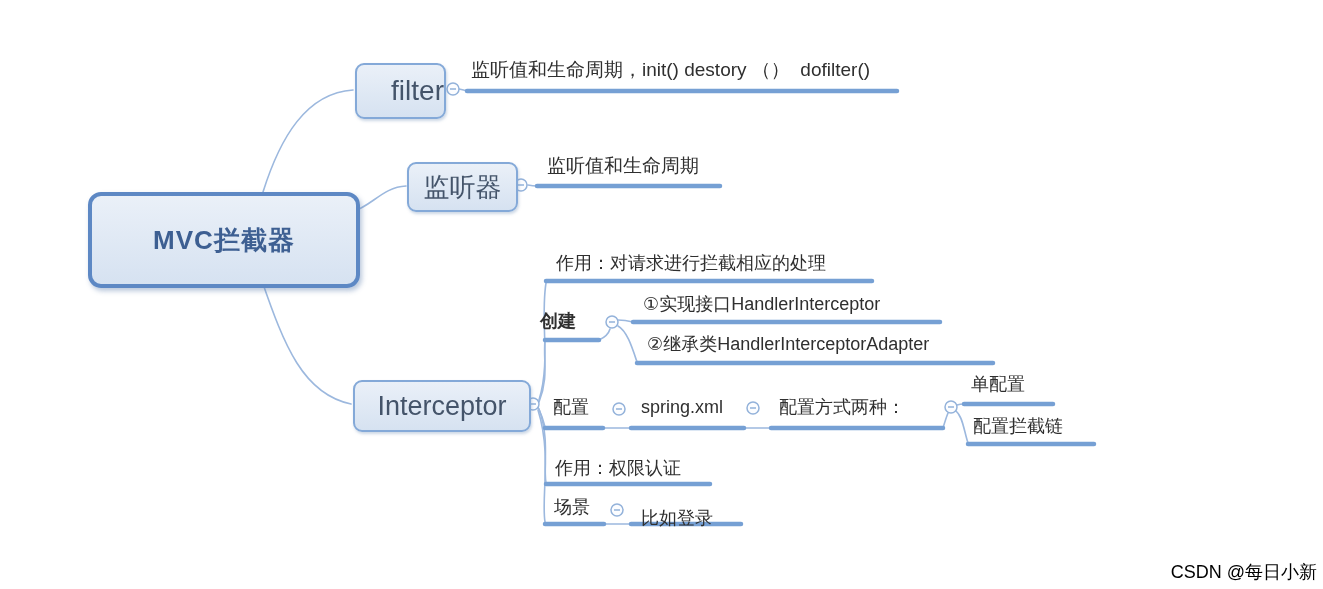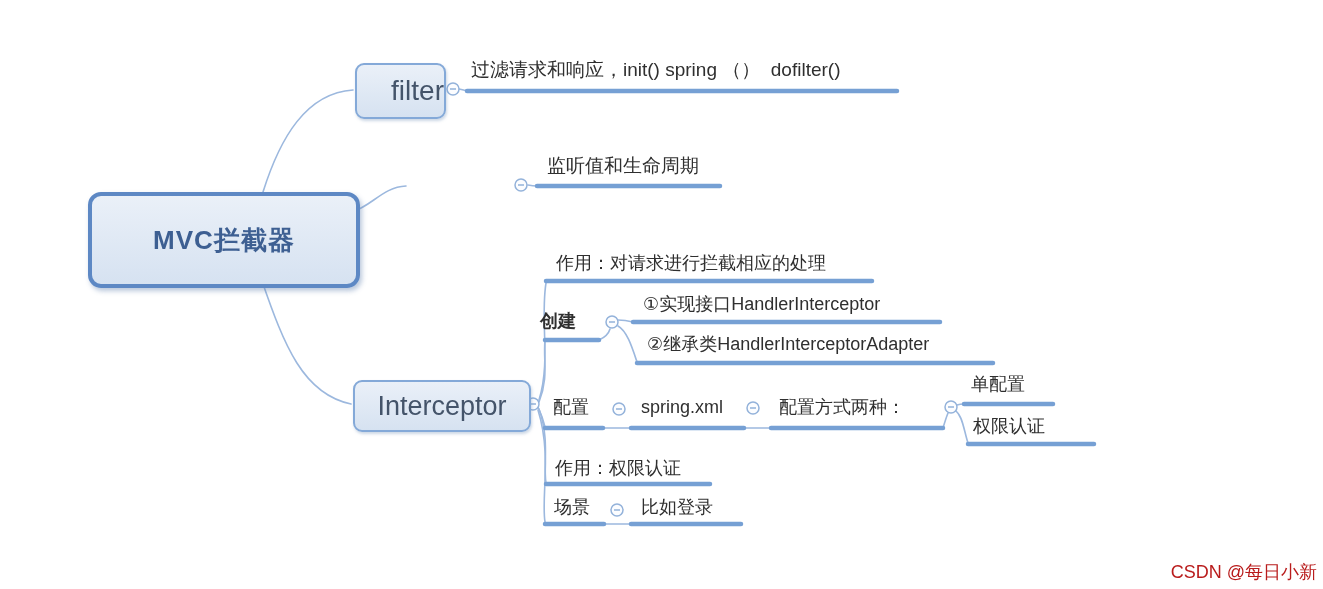--- a/index.html
+++ b/index.html
@@ -14,21 +14,21 @@
   .node.root{border:4px solid #5d88c4;border-radius:13px;font-weight:bold;
         color:#3d5f92;font-size:26px;letter-spacing:1px;
         box-shadow:2px 3px 5px rgba(100,130,175,0.45);}
   .node.n-filter{left:355px;top:63px;width:87px;height:52px;font-size:28px;justify-content:flex-end;}
   .node.n-listener{left:407px;top:162px;width:107px;height:46px;font-size:26px;}
   .node.n-interceptor{left:353px;top:380px;width:174px;height:48px;font-size:27px;}
   .node.root{left:88px;top:192px;width:264px;height:88px;}
   .topic{position:absolute;color:#2f2f2f;white-space:pre;line-height:1.15;}
   .fs19{font-size:19px;}
   .fs18{font-size:18px;}
-  .watermark{position:absolute;right:6px;top:560px;font-size:18px;color:#b91c1c;}
+  .watermark{position:absolute;right:6px;top:560px;font-size:18px;color:#000000;}
 </style>
 </head>
 <body>
 
 <div id="canvas">
 
   <svg class="wires" width="1323" height="589" viewBox="0 0 1323 589">
 
     <g stroke="#9cb8de" stroke-width="1.6" fill="none" stroke-linecap="round">
       <path d="M263,192 C280,138 306,93 353,90"></path>
@@ -106,48 +106,51 @@
   </svg>
 
   <div class="node root">
     <span>MVC拦截器</span>
   </div>
 
   <div class="node n-filter">
     <span>filter</span>
   </div>
 
+  <div class="node n-listener">
+    <span>监听器</span>
+  </div>
 
   <div class="node n-interceptor">
     <span>Interceptor</span>
   </div>
 
-  <div class="topic fs19" style="left:471px;top:59px;">过滤请求和响应，init() spring （）  dofilter()</div>
+  <div class="topic fs19" style="left:471px;top:59px;">监听值和生命周期，init() destory （）  dofilter()</div>
 
   <div class="topic fs19" style="left:547px;top:155px;">监听值和生命周期</div>
 
   <div class="topic fs18" style="left:556px;top:253px;">作用：对请求进行拦截相应的处理</div>
 
   <div class="topic fs18" style="left:540px;top:311px;font-weight:bold;">创建</div>
 
   <div class="topic fs18" style="left:643px;top:294px;">①实现接口HandlerInterceptor</div>
 
   <div class="topic fs18" style="left:647px;top:334px;">②继承类HandlerInterceptorAdapter</div>
 
   <div class="topic fs18" style="left:553px;top:397px;">配置</div>
 
   <div class="topic fs18" style="left:641px;top:397px;">spring.xml</div>
 
   <div class="topic fs18" style="left:779px;top:397px;">配置方式两种：</div>
 
   <div class="topic fs18" style="left:971px;top:374px;">单配置</div>
 
-  <div class="topic fs18" style="left:973px;top:416px;">权限认证</div>
+  <div class="topic fs18" style="left:973px;top:416px;">配置拦截链</div>
 
   <div class="topic fs18" style="left:555px;top:458px;">作用：权限认证</div>
 
   <div class="topic fs18" style="left:554px;top:497px;">场景</div>
 
-  <div class="topic fs18" style="left:641px;top:497px;">比如登录</div>
+  <div class="topic fs18" style="left:641px;top:508px;">比如登录</div>
 
   <div class="watermark">CSDN @每日小新</div>
 
 </div>
 
 </body></html>

